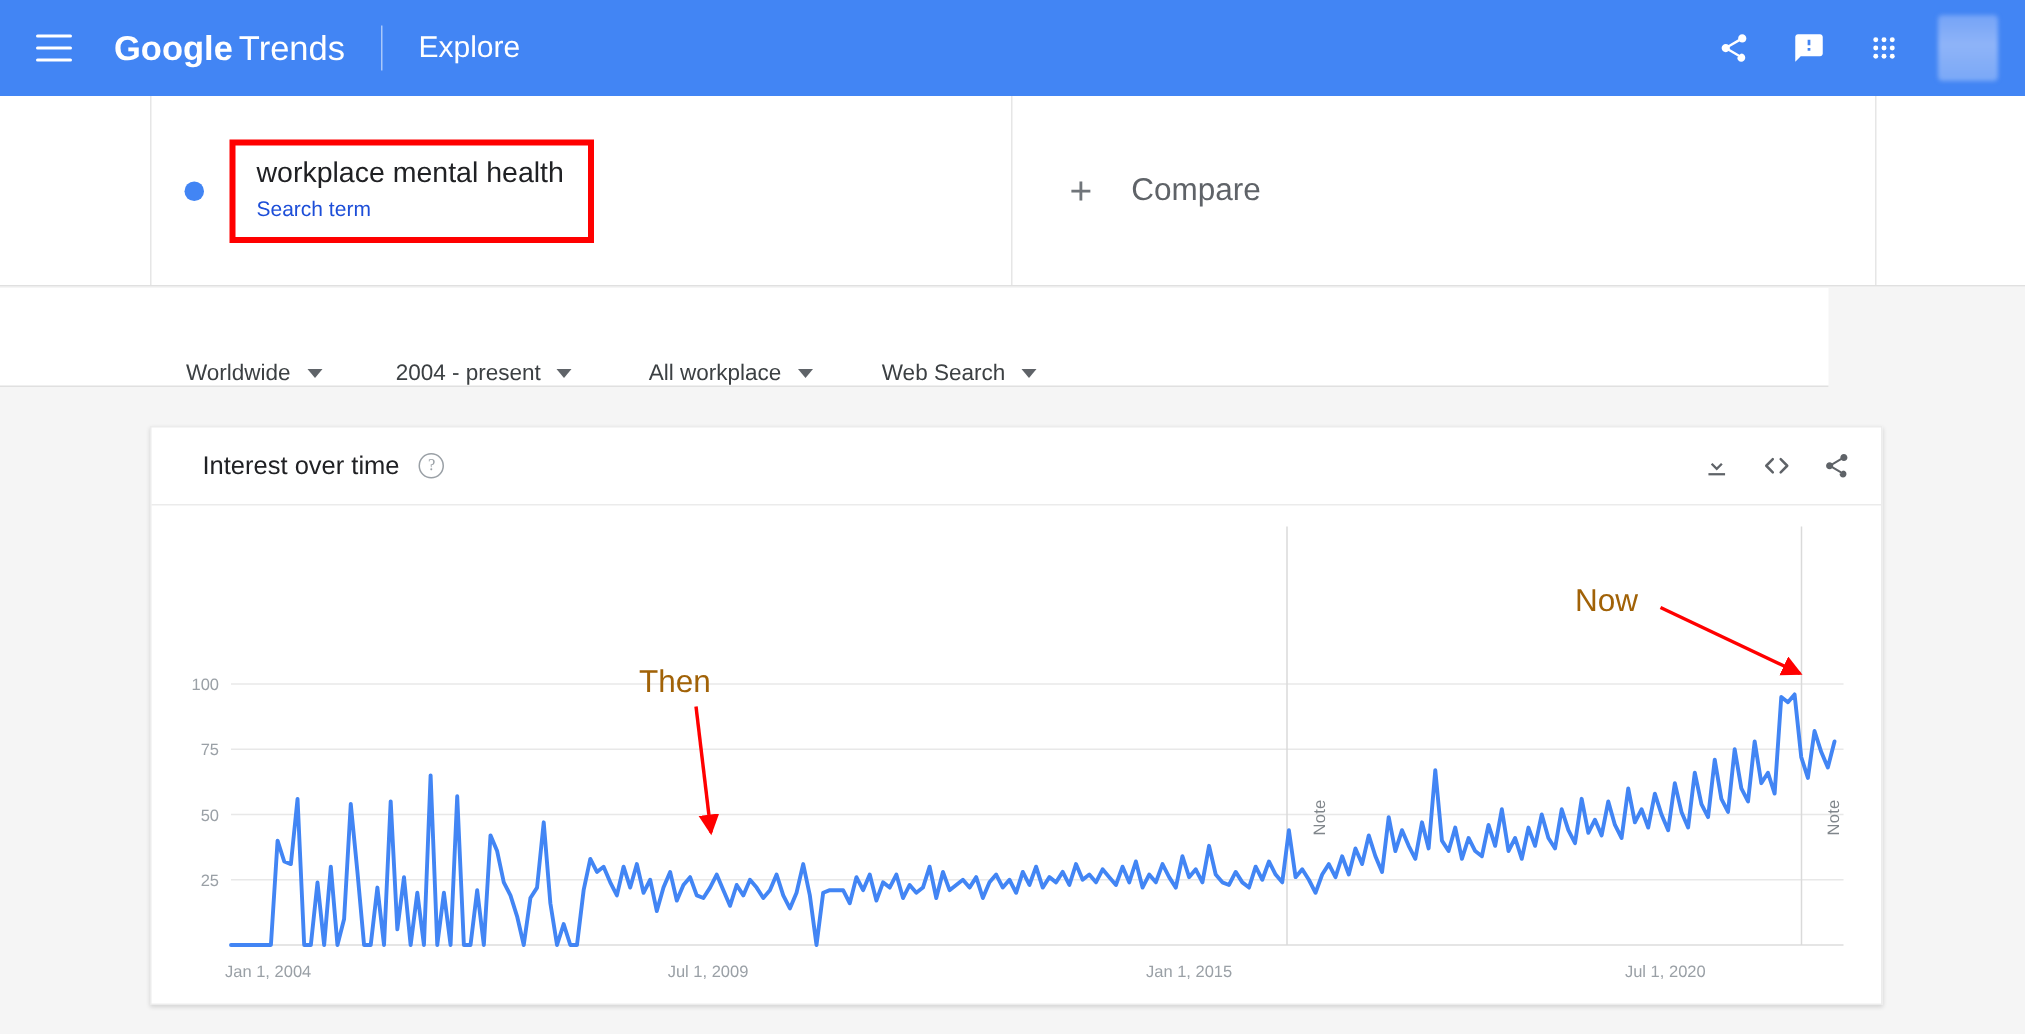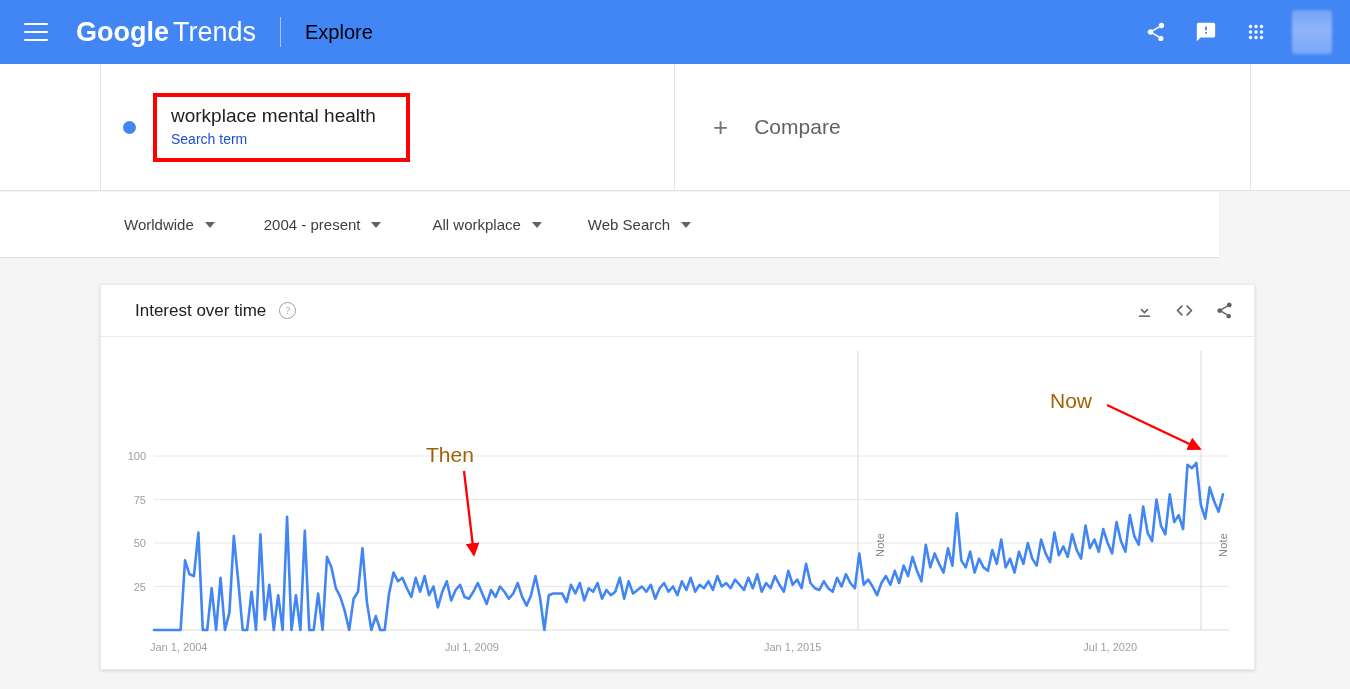--- a/index.html
+++ b/index.html
@@ -19,29 +19,29 @@
     display: flex; align-items: center;
   }
   .hamburger {
     width: 24px; height: 18px;
     margin-left: 24px; margin-right: 28px;
     display: flex; flex-direction: column; justify-content: space-between;
     cursor: pointer;
   }
   .hamburger span { display: block; height: 2px; width: 24px; background: #fff; border-radius: 1px; }
   .brand {
-    font-size: 27px; color: #fff; letter-spacing: 0px; white-space: nowrap;
+    font-size: 23px; color: #fff; letter-spacing: 0px; white-space: nowrap;
   }
   .brand .g { font-weight: 700; }
   .brand .t { font-weight: 400; margin-left: 4px; }
   .divider-v {
     width: 1px; height: 30px; background: rgba(255,255,255,.55);
     margin: 0 24px;
   }
-  .explore { font-size: 20px; color: #000000; font-weight: 400; white-space: nowrap; }
+  .explore { font-size: 20px; color: #ffffff; font-weight: 400; white-space: nowrap; }
   .appbar-right {
     margin-left: auto; display: flex; align-items: center; gap: 6px; margin-right: 18px;
   }
   .icon-btn {
     width: 44px; height: 44px; display: flex; align-items: center; justify-content: center;
     cursor: pointer; border-radius: 50%;
   }
   .avatar {
     width: 40px; height: 44px; margin-left: 8px;
     background: linear-gradient(180deg,#74a3f7 0%,#8fb4f8 45%,#7aa8f7 100%);
@@ -63,42 +63,42 @@
     border-right: 1px solid #e6e6e6;
     display: flex; align-items: center;
     padding-left: 22px;
   }
   .dot-blue {
     width: 13px; height: 13px; border-radius: 50%;
     background: #4285f4; flex: none; margin-right: 17px;
   }
   .term-box {
     border: 4px solid #ff0000;
-    padding: 7px 30px 9px 14px;
+    padding: 7px 16px 9px 14px;
     display: inline-block;
   }
   .term-title { font-size: 19px; color: #202124; line-height: 24px; white-space: nowrap; }
   .term-sub { font-size: 14px; color: #1d4ed8; line-height: 19px; margin-top: 2px; }
   .cell-compare {
     width: 576px; height: 100%;
     border-right: 1px solid #e6e6e6;
     display: flex; align-items: center; padding-left: 38px;
     cursor: pointer;
   }
   .plus-ico { font-size: 26px; color: #70757a; font-weight: 300; margin-right: 26px; line-height: 1; }
   .compare-lbl { font-size: 21px; color: #5f6368; }
   .cell-tail { flex: 1; height: 100%; }
 
   
   .filterrow {
     position: absolute; top: 192px; left: 0;
     width: 1219px; height: 66px;
     background: #fff;
     border-bottom: 1px solid #e0e0e0;
-    display: flex; align-items: center;
+    display: flex; align-items: flex-end;
   }
   .filter {
     display: flex; align-items: center; cursor: pointer; white-space: nowrap;
   }
   .filter-lbl { font-size: 15px; color: #3c4043; }
   .caret {
     width: 0; height: 0; margin-left: 11px;
     border-left: 5.5px solid transparent;
     border-right: 5.5px solid transparent;
     border-top: 6px solid #5f6368;

